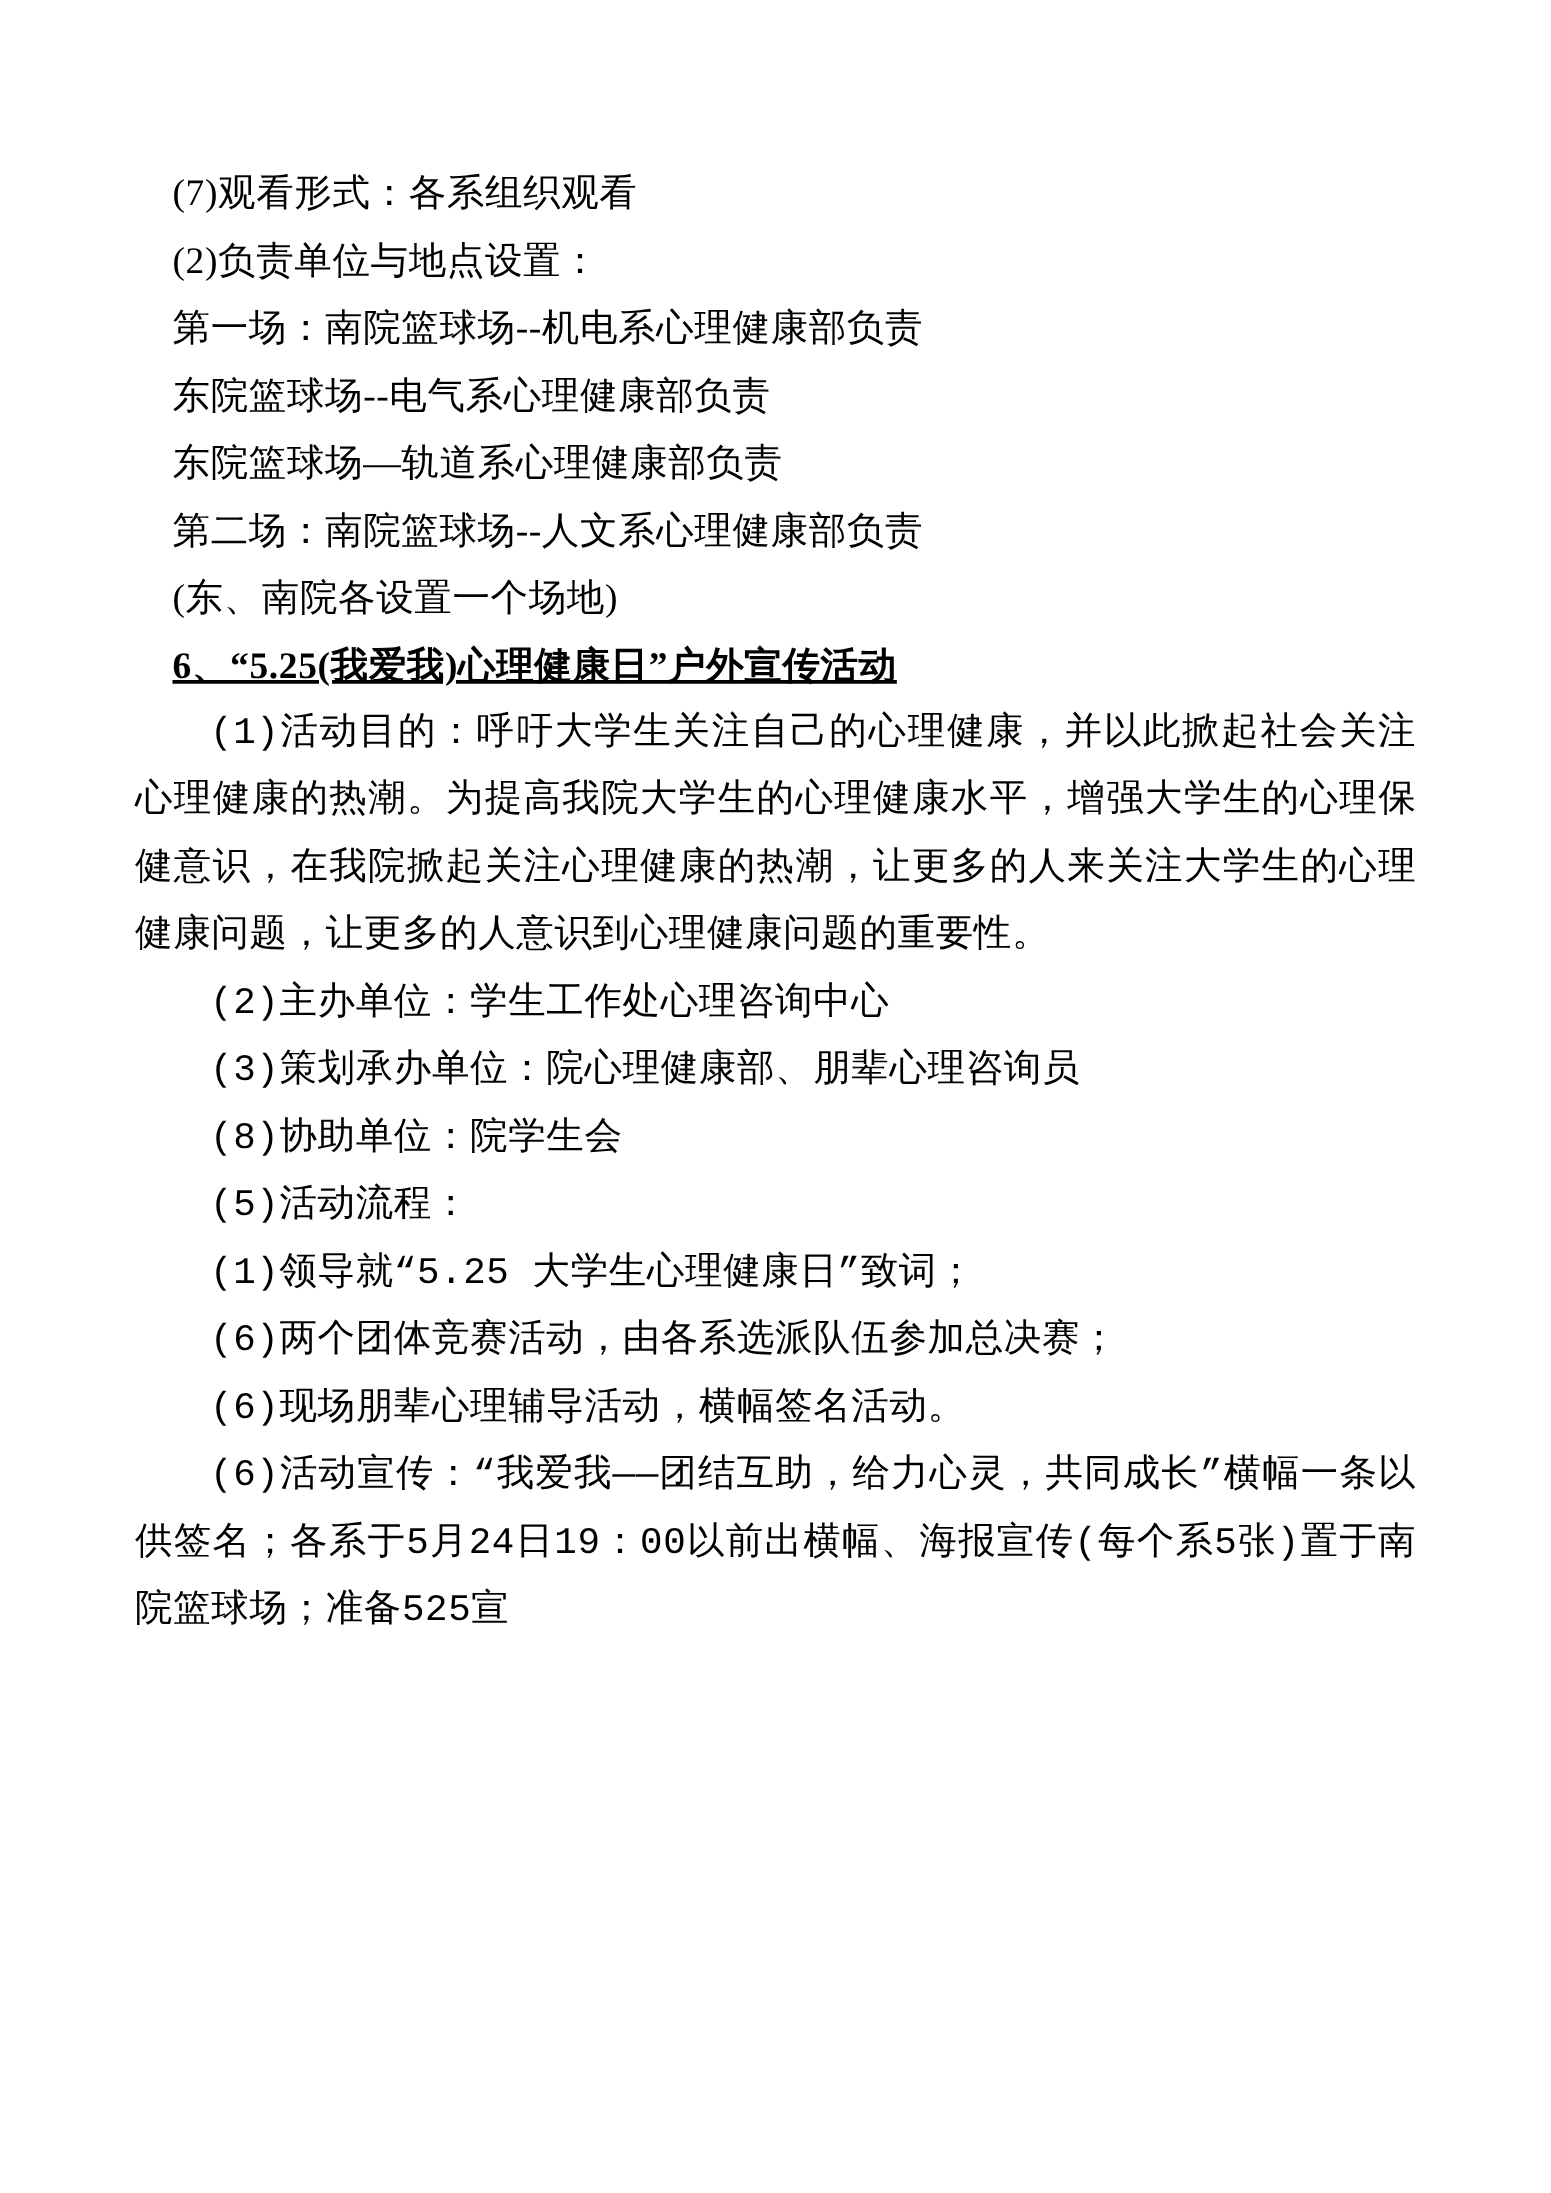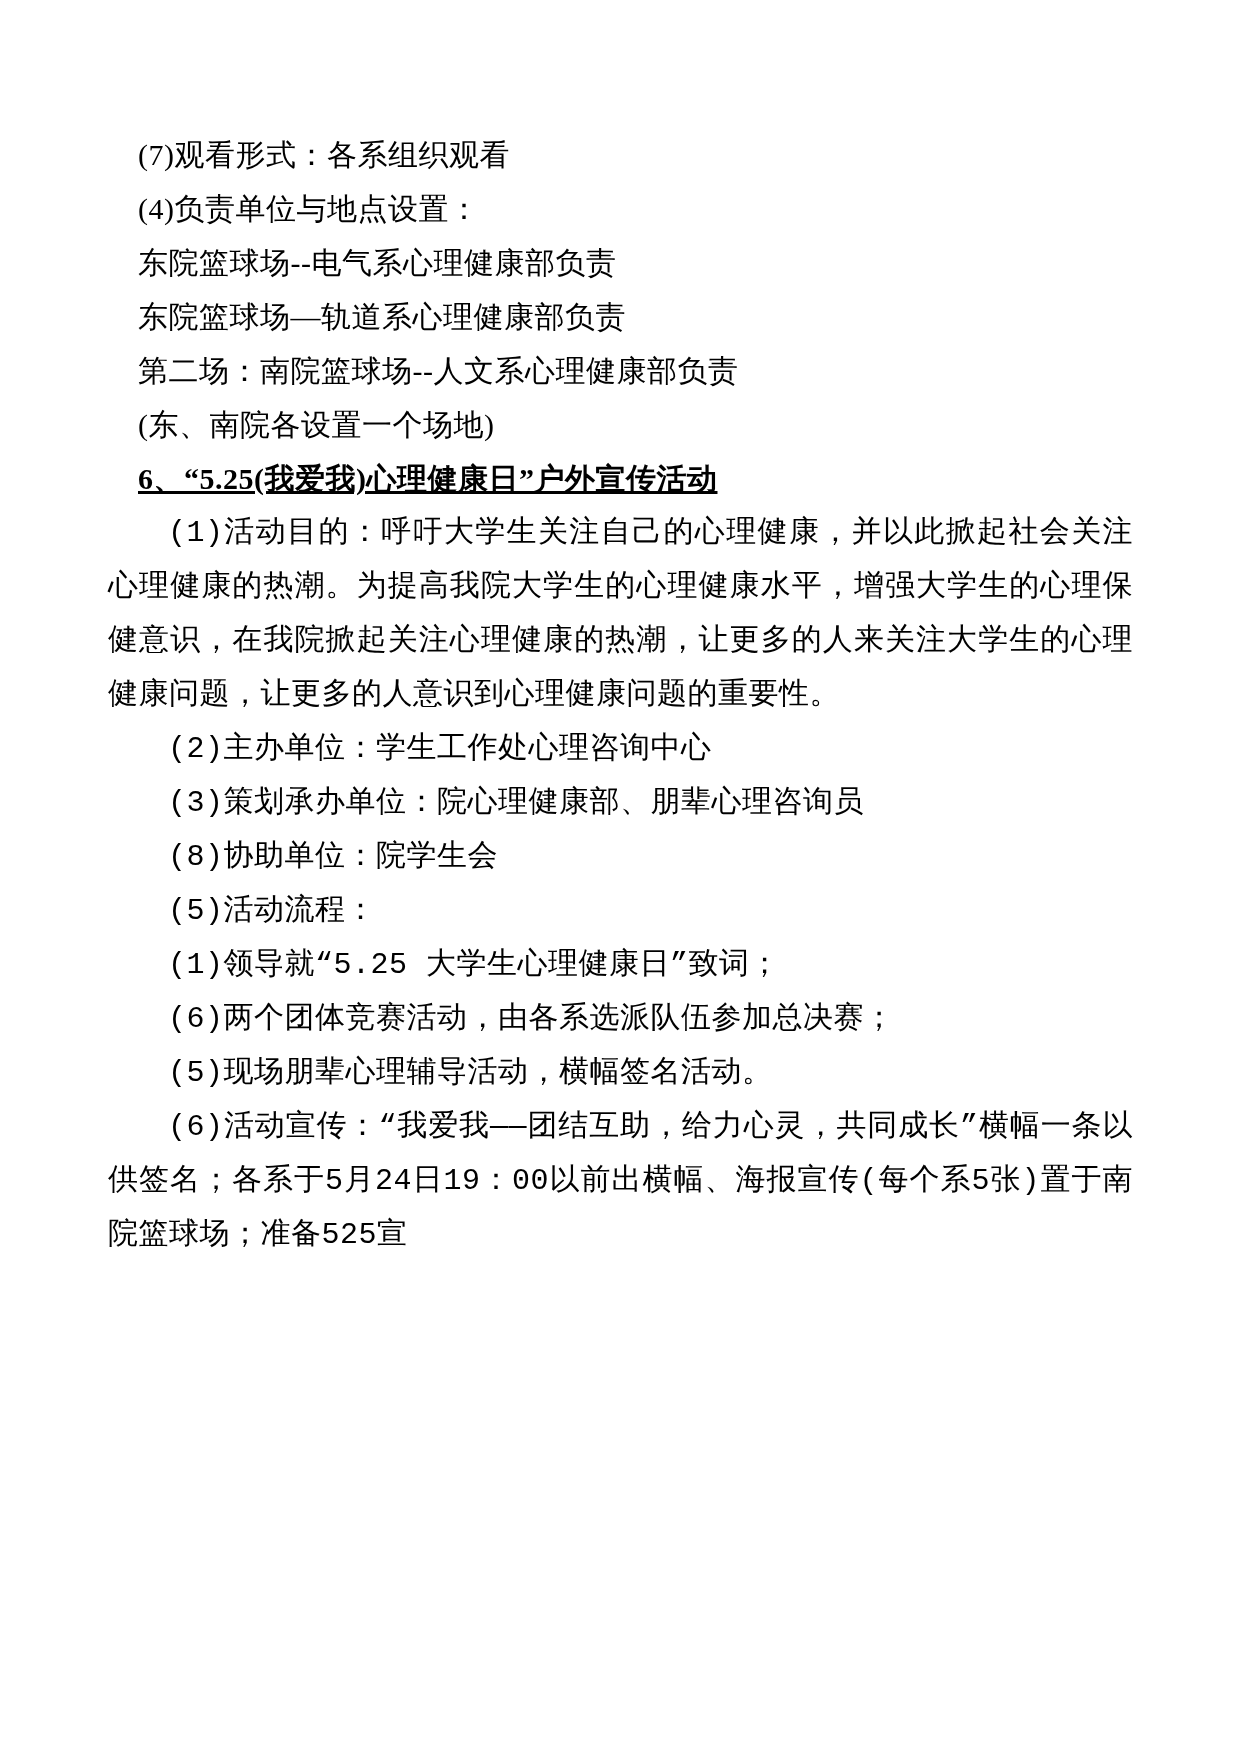--- a/index.html
+++ b/index.html
@@ -45,29 +45,30 @@
     letter-spacing: 0.5px;
     text-decoration: underline;
   }
 </style>
 </head>
 <body>
 
 <div class="page">
   <div class="doc-body" id="doc-body">
       <p class="para indent-1">(7)观看形式：各系组织观看</p>
-      <p class="para indent-1">(4)负责单位与地点设置：</p>
+      <p class="para indent-1">(2)负责单位与地点设置：</p>
+      <p class="para indent-1">第一场：南院篮球场--机电系心理健康部负责</p>
       <p class="para indent-1">东院篮球场--电气系心理健康部负责</p>
       <p class="para indent-1">东院篮球场—轨道系心理健康部负责</p>
       <p class="para indent-1">第二场：南院篮球场--人文系心理健康部负责</p>
       <p class="para indent-1">(东、南院各设置一个场地)</p>
       <p class="para indent-1 heading">6、“5.25(我爱我)心理健康日”户外宣传活动</p>
       <p class="para indent-2">(1)活动目的：呼吁大学生关注自己的心理健康，并以此掀起社会关注心理健康的热潮。为提高我院大学生的心理健康水平，增强大学生的心理保健意识，在我院掀起关注心理健康的热潮，让更多的人来关注大学生的心理健康问题，让更多的人意识到心理健康问题的重要性。</p>
       <p class="para indent-2">(2)主办单位：学生工作处心理咨询中心</p>
       <p class="para indent-2">(3)策划承办单位：院心理健康部、朋辈心理咨询员</p>
       <p class="para indent-2">(8)协助单位：院学生会</p>
       <p class="para indent-2">(5)活动流程：</p>
       <p class="para indent-2">(1)领导就“5.25 大学生心理健康日”致词；</p>
       <p class="para indent-2">(6)两个团体竞赛活动，由各系选派队伍参加总决赛；</p>
-      <p class="para indent-2">(5)现场朋辈心理辅导活动，横幅签名活动。</p>
+      <p class="para indent-2">(6)现场朋辈心理辅导活动，横幅签名活动。</p>
       <p class="para indent-2">(6)活动宣传：“我爱我——团结互助，给力心灵，共同成长”横幅一条以供签名；各系于5月24日19：00以前出横幅、海报宣传(每个系5张)置于南院篮球场；准备525宣</p>
     </div>
 </div>
 
 </body></html>

